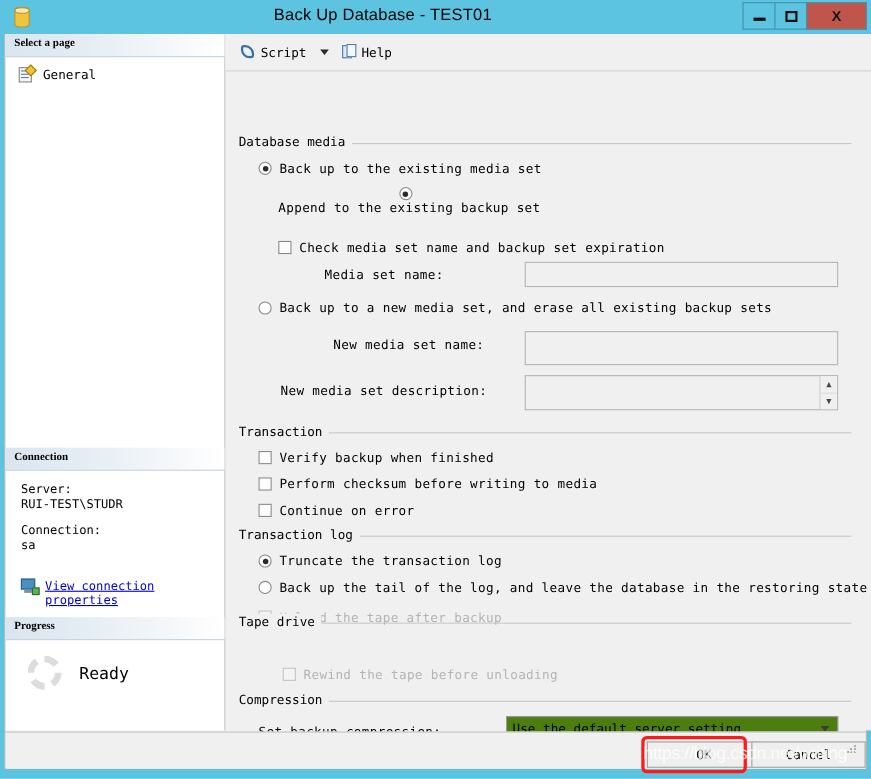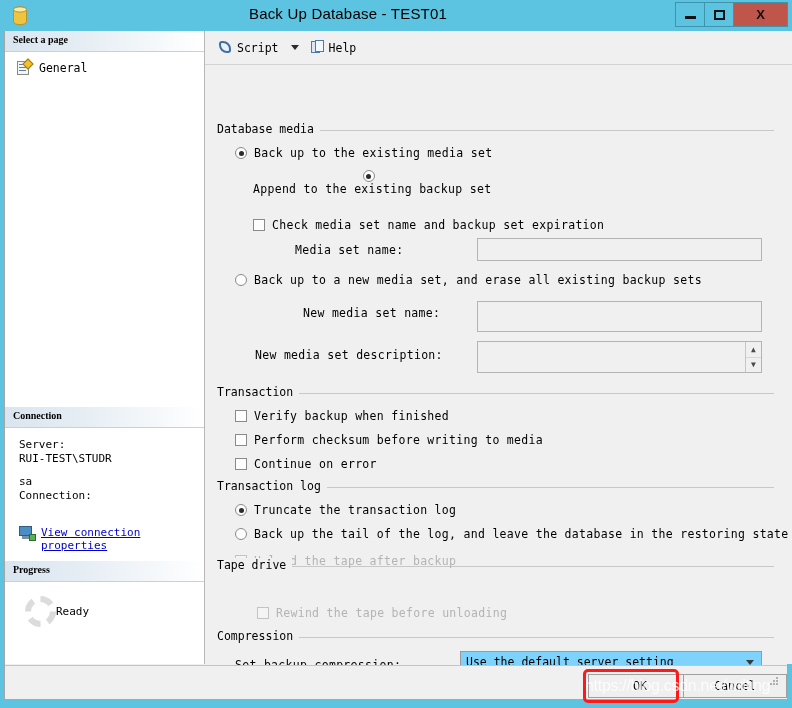--- a/index.html
+++ b/index.html
@@ -219,22 +219,23 @@
   }
   .spinner {
     width: 31px; height: 31px;
     margin-left: 20px;
     border: 6px dashed #dcdcdc;
     border-radius: 50%;
     box-sizing: border-box;
     flex: none;
   }
   .progress-label {
-    font-family: "DejaVu Sans Mono", monospace;
-    font-size: 11px;
+    margin-left: 16px;
+    font-family: "DejaVu Sans Mono", monospace;
+    font-size: 15px;
     color: #000;
   }
 
   
   .rightpanel {
     position: absolute;
     left: 200px; top: 0;
     width: 674px;
     height: 633px;
     background: #f0f0f0;
@@ -409,21 +410,21 @@
     align-items: center;
     justify-content: center;
     background: #f0f0f0;
     font-size: 8px;
     color: #4a4a4a;
   }
   .spin-btn:first-child { border-bottom: 1px solid #d8d8d8; }
 
   .combo {
     position: absolute;
-    background: #7dd3fc;
+    background: #4d7c0f;
     border: 1px solid #9a9a9a;
     box-sizing: border-box;
     display: flex;
     align-items: center;
     padding-left: 5px;
     font-family: "DejaVu Sans Mono", monospace;
     font-size: 11.5px;
     color: #000;
   }
   .combo .arrow {
@@ -533,22 +534,22 @@
           <span class="lbl">General</span>
         </div>
       </div>
 
       <div style="position:absolute; left:0; top:376px; width:199px;">
         <div class="section-head">Connection</div>
         <div class="conn-block">
           <div>Server:</div>
           <div>RUI-TEST\STUDR</div>
           <div class="gap"></div>
+          <div>Connection:</div>
           <div>sa</div>
-          <div>Connection:</div>
           <div class="conn-link-row">
             <span class="mon-icon">
               <span class="screen"></span>
                 <span class="stand"></span>
                 <span class="plug"></span>
             </span>
             <span class="conn-link">View connection properties</span>
           </div>
         </div>
       </div>

